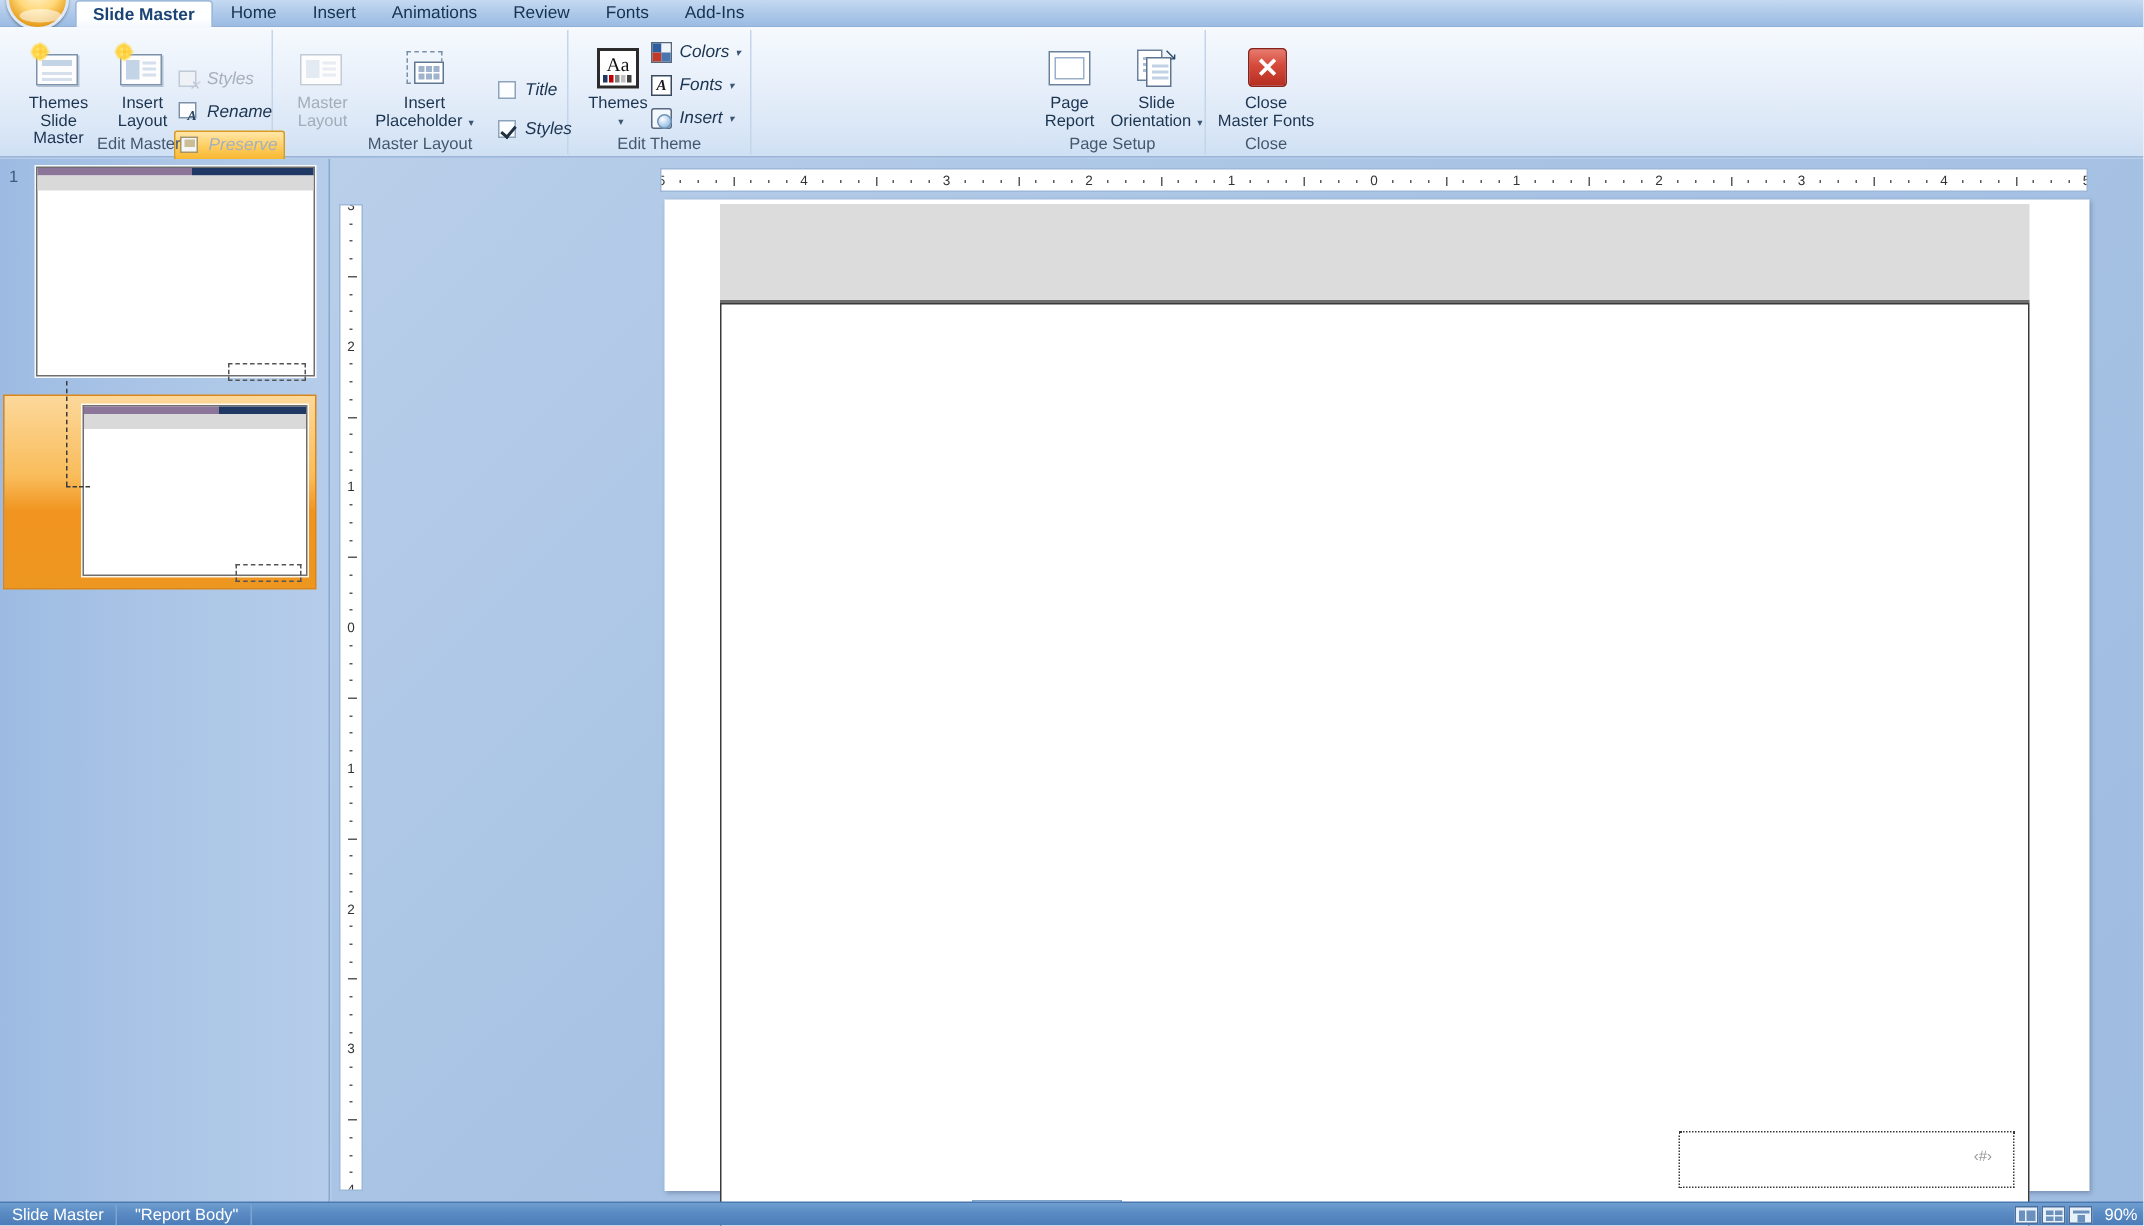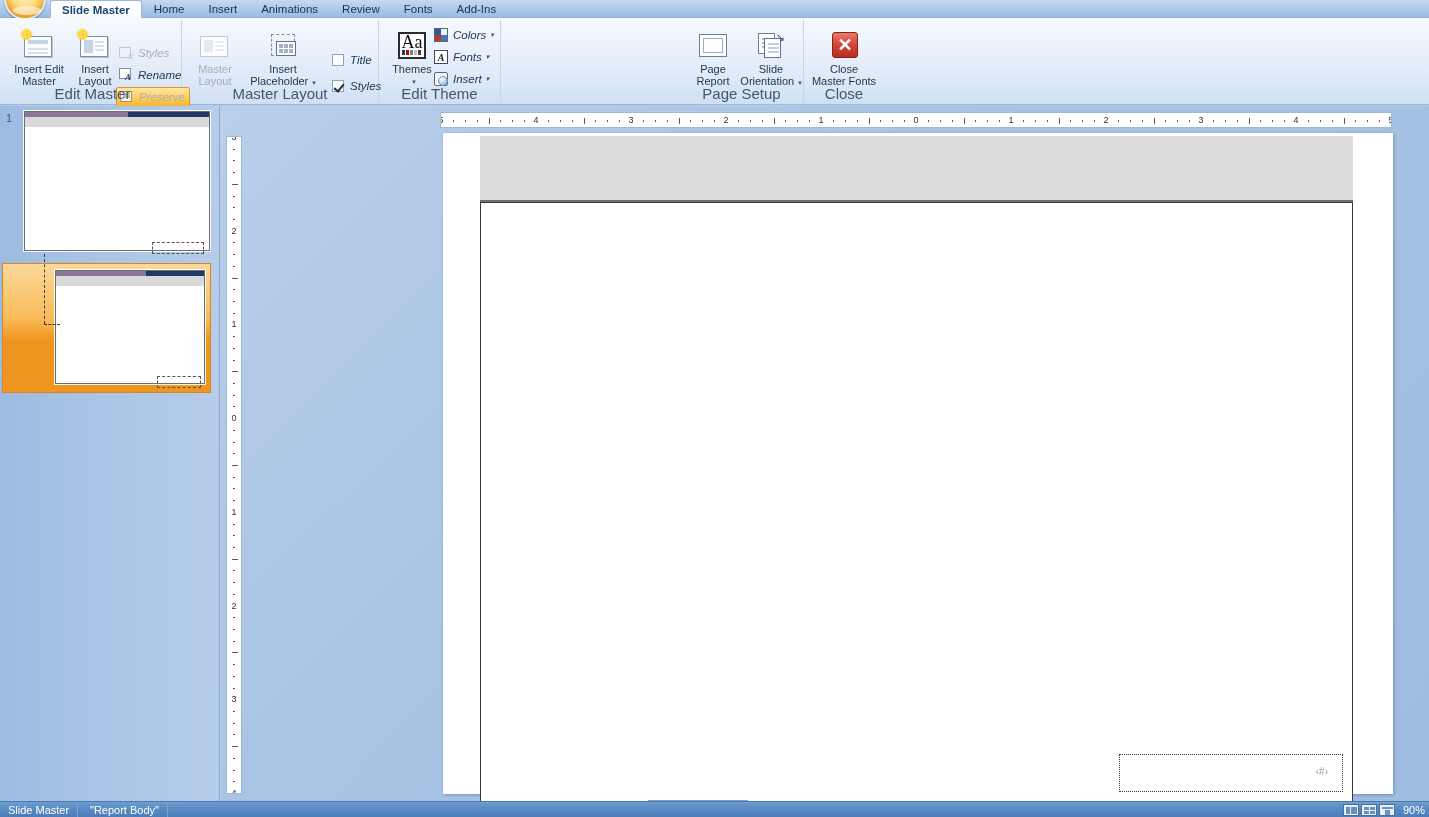--- a/index.html
+++ b/index.html
@@ -53,21 +53,21 @@
     background: linear-gradient(to bottom, #f6fafe 0%, #e7effa 45%, #dce8f7 75%, #cfe0f4 100%);
     border-bottom: 1px solid #9ab5d6;
   }
   .group {
     position: absolute; top: 2px; height: 83px;
     border-right: 1px solid #c3d5ea;
   }
   .group:last-child { border-right: none; }
   .grouplabel {
     position: absolute; bottom: 1px; left: 0; width: 100%;
-    text-align: center; font-size: 15px; color: #45576d;
+    text-align: center; font-size: 11px; color: #45576d;
   }
   .dlgicon { position:absolute; bottom:3px; right:4px; width:9px; height:9px;
     border:1px solid #8ea6c2; background:#dfeaf7; }
   .dlgicon::after { content:""; position:absolute; left:1px; top:4px; width:4px; height:4px;
     border-left:1px solid #5d7burn; }
 
   .bigbtn {
     position: absolute; width: 62px; text-align: center; cursor: default;
     font-size: 11px; line-height: 11.5px; color: #1b3450;
   }
@@ -112,21 +112,21 @@
     display: grid; grid-template-columns: repeat(3, 1fr); grid-template-rows: repeat(2, 1fr);
     gap: 1px; padding: 2px;
   }
   .phicon .grid i { background: #9fb4cc; display: block; }
 
   .themeicon {
     position: absolute; left: 4px; top: 4px; width: 28px; height: 27px;
     background: #fff; border: 2px solid #2b2b2b;
   }
   .themeicon .aa { position: absolute; left: 0; right: 0; top: 1px; text-align: center;
-    font-size: 18px; line-height: 15px; font-family: "Liberation Serif", serif; color: #111; }
+    font-size: 13px; line-height: 15px; font-family: "Liberation Serif", serif; color: #111; }
   .themeicon .sw { position: absolute; left: 2px; right: 2px; bottom: 2px; height: 5px; display: flex; }
   .themeicon .sw i { flex: 1; margin-right: 1px; }
 
   .colorsq { position: absolute; left: 1px; top: 1px; width: 14px; height: 14px;
     display: grid; grid-template-columns: 1fr 1fr; grid-template-rows: 1fr 1fr; border: 1px solid #55677d; }
   .colorsq i { display: block; }
   .fontsq { position: absolute; left: 1px; top: 1px; width: 14px; height: 14px;
     border: 1px solid #3a4a5d; background: #fff; font-size: 10px; line-height: 13px;
     text-align: center; font-weight: bold; color: #1a1a1a; font-family: "Liberation Serif", serif; }
   .effsq { position: absolute; left: 1px; top: 1px; width: 14px; height: 14px;
@@ -280,21 +280,21 @@
     <div class="group" style="left:4px; width:178px;">
       <div class="bigbtn" style="left:4px; top:6px;">
         <div class="ico">
           <div class="slideicon">
               <div class="bar"></div>
               <div class="ln" style="top:11px;"></div>
               <div class="ln" style="top:15px;"></div>
             </div>
           <div class="star"></div>
         </div>
-        <span class="lbl">Insert Edit</span>
+        <span class="lbl">Themes Slide</span>
         <span class="lbl">Master</span>
       </div>
       <div class="bigbtn" style="left:60px; top:6px;">
         <div class="ico">
           <div class="slideicon">
               <div class="bar" style="left:3px;width:9px;top:3px;height:13px;"></div>
             <div class="ln" style="top:4px;left:14px;"></div>
               <div class="ln" style="top:8px;left:14px;"></div>
             <div class="ln" style="top:12px;left:14px;"></div>
             </div>

